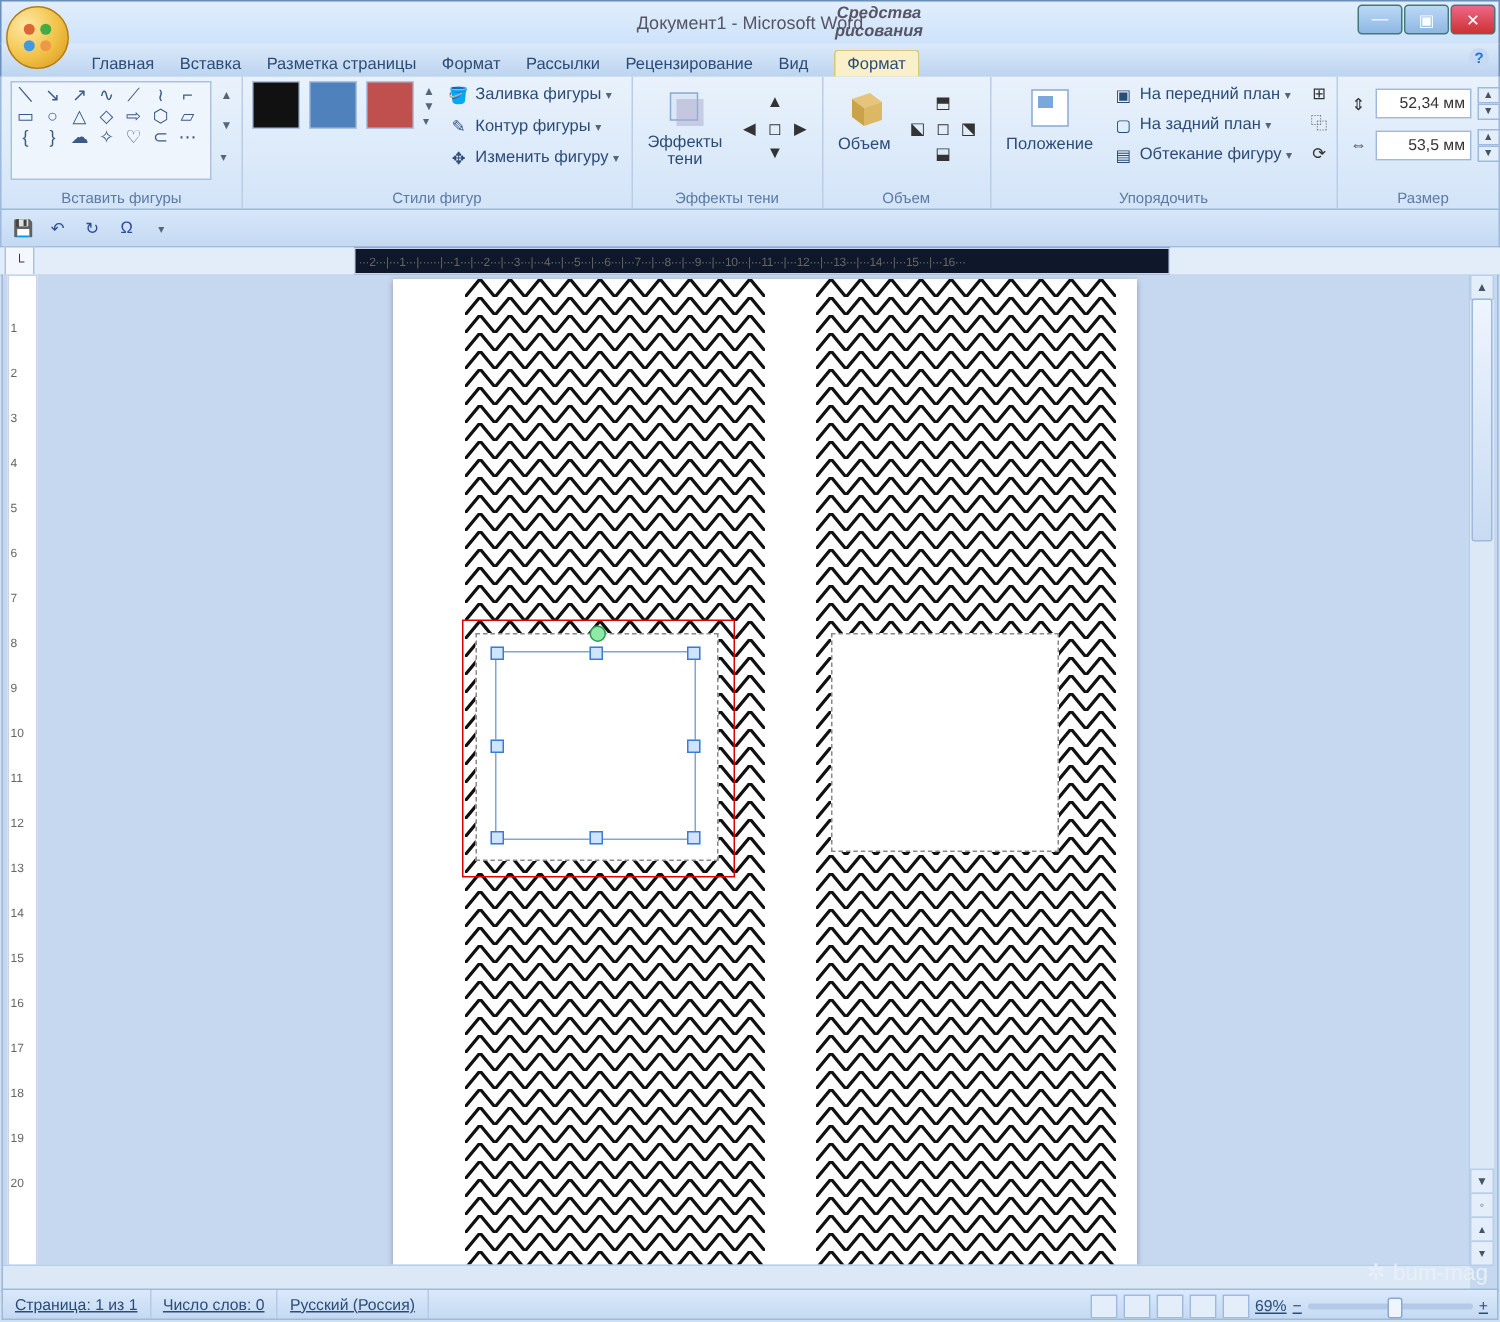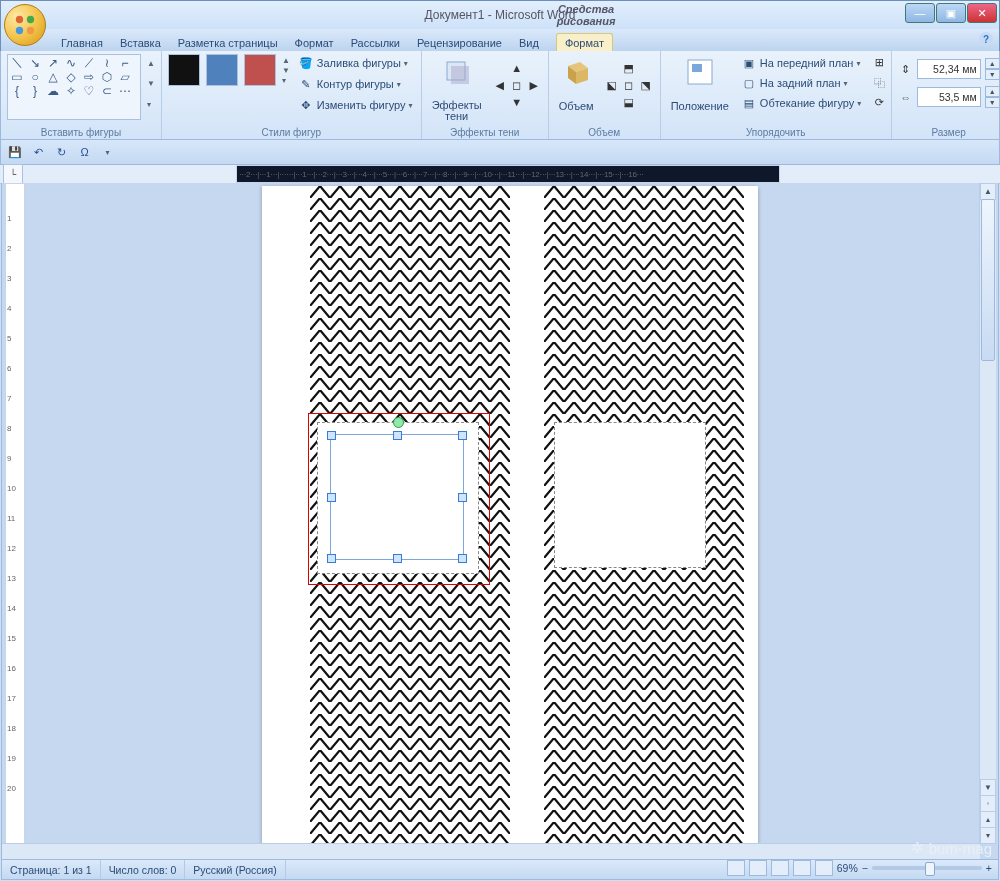--- a/index.html
+++ b/index.html
@@ -18,21 +18,21 @@
 .tabs-row{height:22px;background:linear-gradient(#dbe9fa,#bcd4ef);display:flex;align-items:flex-end;padding-left:52px;border-left:1px solid #6b8fbc;border-right:1px solid #6b8fbc;position:relative;}
 .tab{padding:3px 8px 2px;margin-right:1px;color:#2b4c77;cursor:default;}
 .tab.contextual{margin-left:8px;background:#f9f0c9;border:1px solid #d6c77a;border-bottom:none;border-radius:3px 3px 0 0;}
 .help-ic{position:absolute;right:6px;top:3px;width:14px;height:14px;border-radius:50%;background:#c6dbf3;color:#2b75c9;display:flex;align-items:center;justify-content:center;font-weight:bold;font-size:10px;}
 
 .ribbon{height:88px;background:linear-gradient(#e9f2fb,#d3e4f8);border:1px solid #9db9dd;border-top:none;display:flex;}
 .group{border-right:1px solid #b8cde7;padding:3px 6px 1px;display:flex;flex-direction:column;justify-content:space-between;}
 .group-label{text-align:center;color:#5c7aa3;font-size:10px;padding-top:1px;}
 .group-body{display:flex;align-items:flex-start;gap:6px;flex:1;}
 .small-row{display:flex;align-items:center;gap:3px;color:#2b4c77;white-space:nowrap;padding:1px 2px;}
-.big-btn{display:flex;flex-direction:column;align-items:center;justify-content:center;padding:2px 4px;gap:12px;color:#2b4c77;}
+.big-btn{display:flex;flex-direction:column;align-items:center;justify-content:center;padding:2px 4px;gap:2px;color:#2b4c77;}
 .ic{width:16px;height:16px;display:inline-flex;align-items:center;justify-content:center;}
 .big-ic{width:32px;height:32px;display:flex;align-items:center;justify-content:center;}
 
 .shapes-gal{width:128px;height:60px;border:1px solid #aac1df;background:#eef5fd;display:flex;flex-wrap:wrap;align-content:flex-start;padding:2px;gap:3px 4px;}
 .shapes-gal span{width:14px;height:11px;display:inline-flex;align-items:center;justify-content:center;color:#3c5a85;font-size:12px;}
 .styles-gal{display:flex;gap:6px;align-items:center;}
 .style-sw{width:30px;height:30px;border:1px solid #aac1df;}
 
 .size-input{width:56px;height:18px;border:1px solid #9db9dd;background:#fff;display:flex;align-items:center;justify-content:flex-end;padding:0 3px;font-size:10.5px;text-align:right;}
 .spin{display:flex;flex-direction:column;margin-left:1px;}
@@ -59,21 +59,21 @@
 .dashbox{position:absolute;border:1.6px dashed #888;background:#fff;}
 .selbox{position:absolute;border:1px solid #7da7d9;background:#fff;}
 .handle{position:absolute;width:7px;height:7px;background:#cfe5ff;border:1px solid #3a7bd5;}
 .rot{position:absolute;width:9px;height:9px;border-radius:50%;background:#8feaa8;border:1px solid #2a9d4e;}
 
 .vscroll{position:absolute;right:2px;top:0;bottom:16px;width:16px;background:#dde8f6;border-left:1px solid #b8cde7;}
 .vscroll .thumb{position:absolute;left:1px;right:1px;top:16px;height:160px;background:linear-gradient(#eef5fd,#c8dbf3);border:1px solid #9db9dd;border-radius:2px;}
 .vscroll .btn{position:absolute;left:0;right:0;height:15px;background:#e4eefb;border:1px solid #b8cde7;display:flex;align-items:center;justify-content:center;font-size:8px;color:#456;}
 .hscroll{position:absolute;left:0;right:18px;bottom:0;height:16px;background:#dde8f6;border-top:1px solid #b8cde7;}
 
-.status{position:absolute;left:1px;right:1px;bottom:1px;height:19px;background:linear-gradient(#dbe9fa,#c4d9f2);border:1px solid #9db9dd;display:flex;align-items:flex-start;font-size:10.5px;color:#2b4c77;}
+.status{position:absolute;left:1px;right:1px;bottom:1px;height:19px;background:linear-gradient(#dbe9fa,#c4d9f2);border:1px solid #9db9dd;display:flex;align-items:flex-end;font-size:10.5px;color:#2b4c77;text-decoration:underline;}
 .status .cell{padding:0 8px;border-right:1px solid #b3c9e5;height:100%;display:flex;align-items:center;}
 .status .right{margin-left:auto;display:flex;align-items:center;gap:4px;padding:0 6px;}
 .view-btn{width:16px;height:14px;border:1px solid #9db9dd;background:#e4eefb;}
 .zoom-track{width:110px;height:4px;background:#b3c9e5;border-radius:2px;position:relative;}
 .zoom-track .th{position:absolute;left:48%;top:-4px;width:8px;height:12px;background:#eef5fd;border:1px solid #8aa9d1;border-radius:2px;}
 .watermark{position:absolute;right:8px;bottom:24px;color:#e7eff9;font-size:15px;display:flex;align-items:center;gap:5px;}
 .dd{font-size:8px;color:#567;}
 .vstack{display:flex;flex-direction:column;gap:1px;}
 </style>
 </head>

